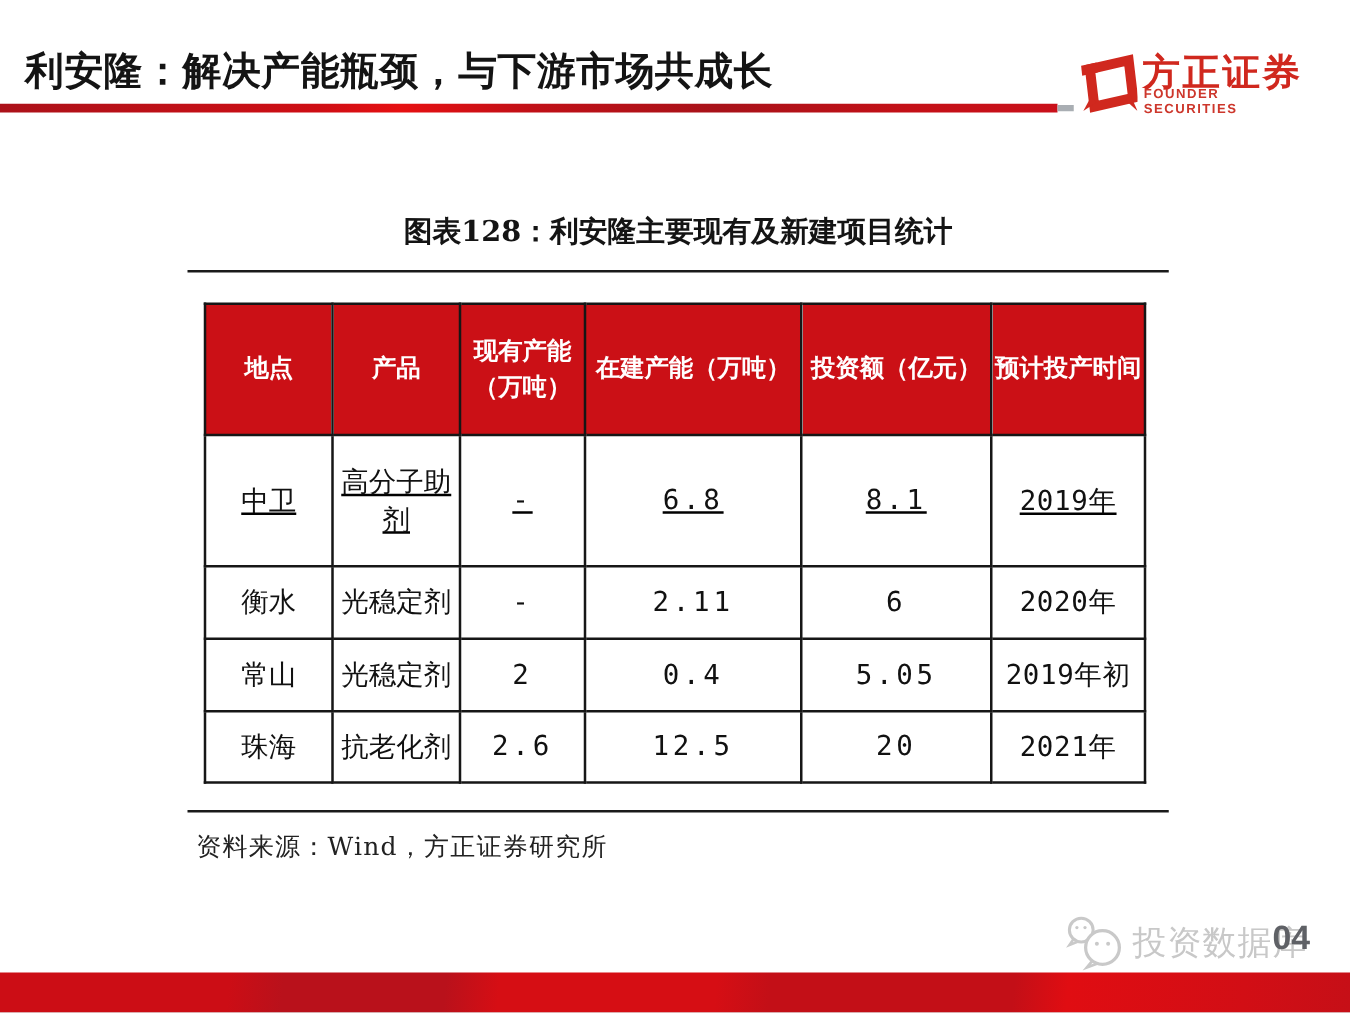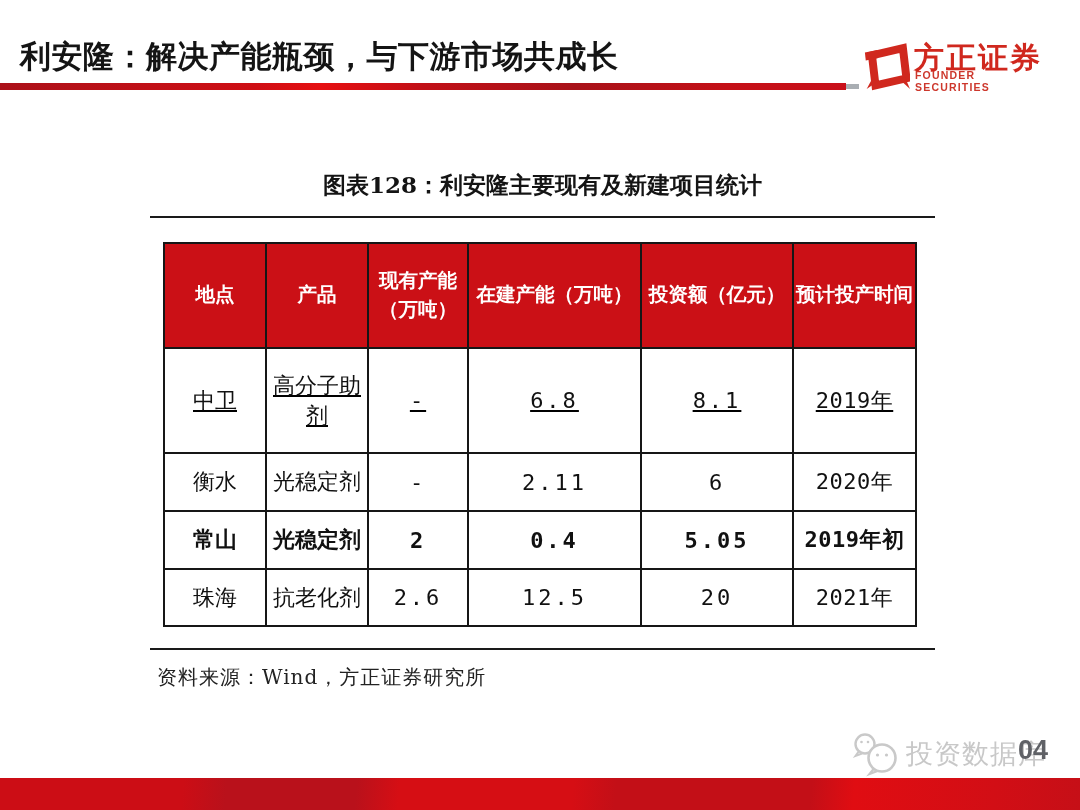--- a/index.html
+++ b/index.html
@@ -30,21 +30,21 @@
 
   
   table.data{position:absolute;left:163px;top:242px;border-collapse:collapse;table-layout:fixed;
     font-family:"DejaVu Serif","Liberation Serif",serif;}
   table.data th,table.data td{border:2px solid #161616;text-align:center;vertical-align:middle;
     padding:0 2px;overflow:hidden;}
   table.data th{background:#cb1016;color:#ffffff;font-weight:700;font-size:19.5px;line-height:1.45;}
   table.data td{color:#111;font-size:22px;}
   td.num{font-family:"DejaVu Sans Mono","Liberation Mono",monospace;font-size:22px;letter-spacing:3px;}
   td.year{font-family:"DejaVu Sans Mono","Liberation Mono",monospace;font-size:20px;letter-spacing:0.5px;}
-  tr.hdr{height:105px;} tr.r0{height:105px;text-decoration:underline;} tr.r1{height:58px;} tr.r2{height:58px;font-weight:bold;} tr.r3{height:57px;}
+  tr.hdr{height:105px;} tr.r0{height:105px;text-decoration:underline;} tr.r1{height:58px;} tr.r2{height:58px;} tr.r3{height:57px;}
 
   
   .watermark{position:absolute;left:850px;top:731px;height:46px;}
   .wm-text{position:absolute;left:906px;top:736px;font-size:27px;color:#c8c8c8;letter-spacing:1px;
     font-family:Liberation Sans, sans-serif;}
   .page-num{position:absolute;left:1018px;top:735px;font-size:27px;font-weight:800;color:#5f6166;
     font-family:"Liberation Sans",sans-serif;text-align:center;}
   .bottom-bar{position:absolute;left:0;top:778px;width:1080px;height:32px;
     background:linear-gradient(96deg,#cc0d15 0%,#cc0d15 17%,#b9111b 21%,#b9111b 33%,#d60e14 37%,#d60e14 53%,#c30f17 57%,#c30f17 75%,#e00d12 79%,#d20e15 92%,#c60f17 100%);}
 </style>

